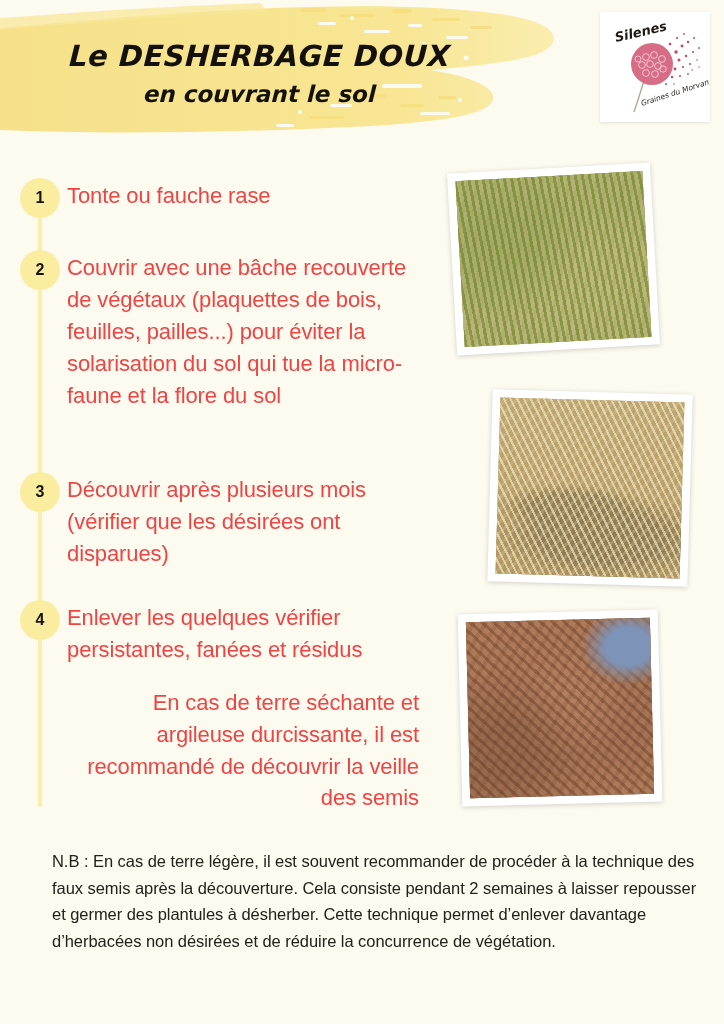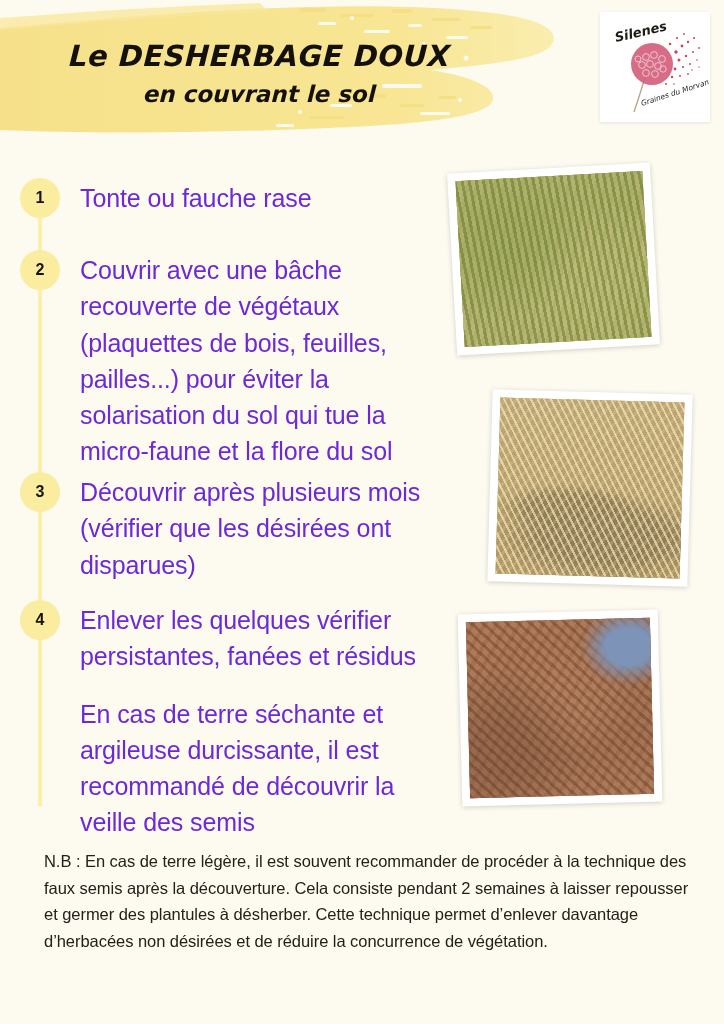--- a/index.html
+++ b/index.html
@@ -87,29 +87,29 @@
     position:absolute;
     left:27px; top:3px;
     width:40px; height:38px;
     border-radius:50%;
     background:#F5E9A8;
     opacity:0.55;
     z-index:-1;
   }
   .step-text {
     position:absolute;
-    left:80px; top:2px;
+    left:67px; top:2px;
     width:352px;
-    font-size:25px;
+    font-size:22px;
     line-height:1.45;
-    color:#6d28d9;
+    color:#ef4444;
     font-family:"Liberation Sans", sans-serif;
     letter-spacing:-0.1px;
   }
-  .step-text p + p { margin-top:21px; }
+  .step-text p + p { margin-top:21px;text-align:right; }
 
   
   .photo {
     position:absolute;
     background:#ffffff;
     padding:8px;
     box-shadow:0 1px 5px rgba(0,0,0,0.18);
   }
   .photo .img {
     width:100%; height:100%;
@@ -149,21 +149,21 @@
       repeating-linear-gradient(44deg, rgba(120,76,52,0.55) 0 3px, rgba(176,124,92,0.35) 3px 8px),
       repeating-linear-gradient(-58deg, rgba(148,96,66,0.45) 0 4px, rgba(195,148,112,0.30) 4px 10px),
       radial-gradient(circle at 18% 72%, rgba(96,62,42,0.7) 0 12%, transparent 40%),
       radial-gradient(circle at 55% 45%, rgba(184,132,98,0.6) 0 14%, transparent 45%),
       linear-gradient(165deg,#a8724f 0%,#9a6648 45%,#8d5d42 72%,#a57552 100%);
   }
 
   
   .note {
     position:absolute;
-    left:44px; top:848px;
+    left:52px; top:848px;
     width:660px;
     font-size:16.5px;
     line-height:1.62;
     color:#24211b;
     font-family:"Liberation Sans", sans-serif;
     letter-spacing:-0.05px;
   }
 </style>
 </head>
 <body>

